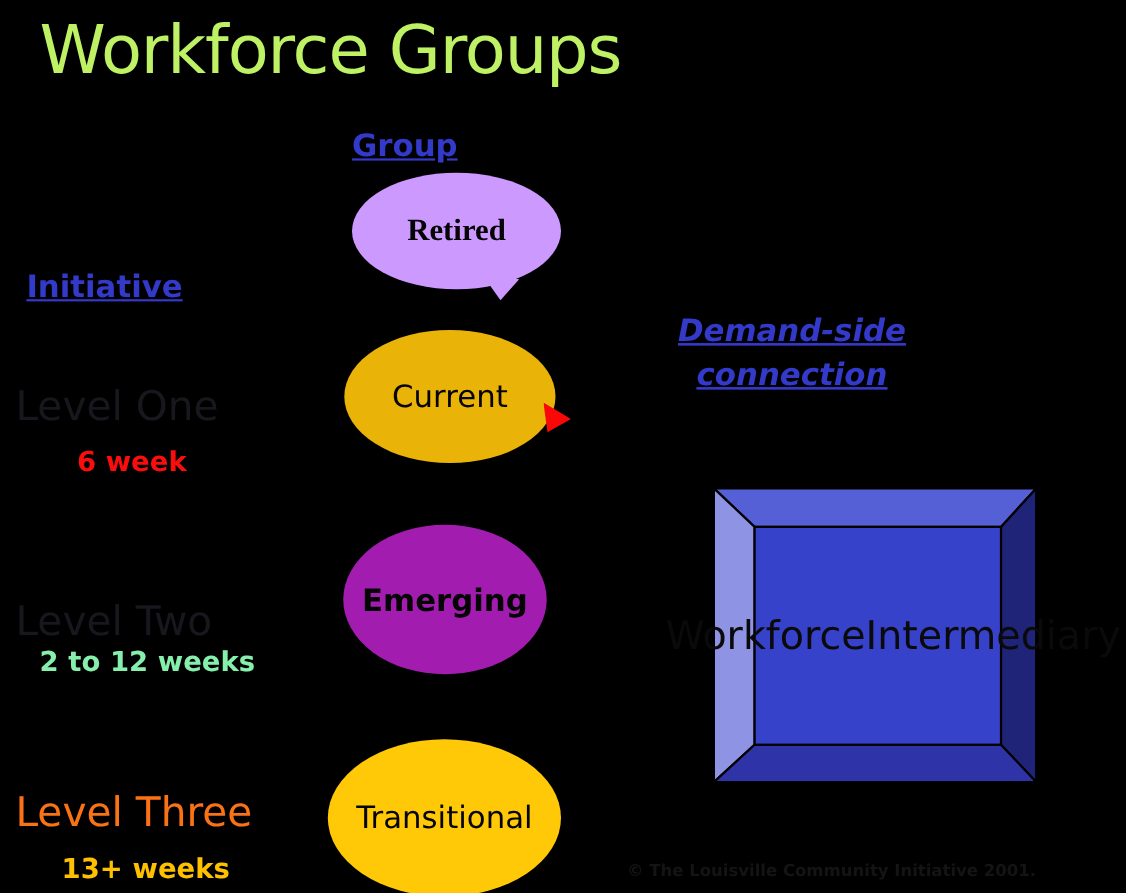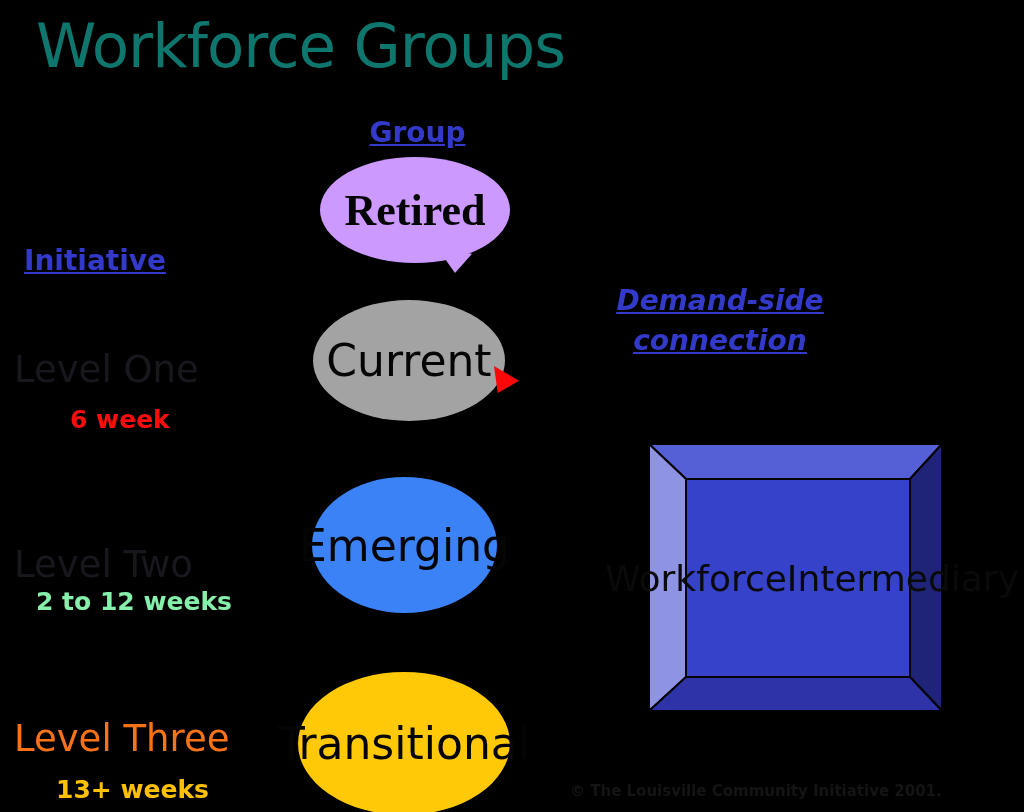--- a/index.html
+++ b/index.html
@@ -9,28 +9,28 @@
   }
   .abs{position:absolute;}
   .slide-title{
     left:36px;top:10px;font-size:61px;font-weight:400;letter-spacing:-1px;
     white-space:nowrap;
   }
   .hdr{
     font-size:28px;font-weight:700;text-decoration:underline;
     white-space:nowrap;
   }
-  .hdr-group{left:320px;top:116px;width:195px;text-align:center;}
+  .hdr-group{left:320px;top:116px;width:195px;text-align:left;}
   .hdr-readiness{left:24px;top:244px;}
   .hdr-demand{left:598px;top:281px;width:244px;text-align:center;line-height:40px;font-style:italic;}
   .hdr-demand span{display:block;text-decoration:underline;}
   .callout{
     border-radius:50%;display:flex;align-items:center;justify-content:center;
   }
-  .callout .lbl{font-size:44px;color:#050505;white-space:nowrap;}
+  .callout .lbl{font-size:28px;color:#050505;white-space:nowrap;}
   .callout-retired{left:320px;top:157px;width:190px;height:106px;}
   .callout-retired .lbl{font-family:"Liberation Serif","DejaVu Serif",serif;font-weight:700;}
   .callout-current{left:313px;top:300px;width:192px;height:121px;}
   .callout-emerging{left:312px;top:477px;width:185px;height:136px;}
   .callout-transitional{left:298px;top:672px;width:212px;height:143px;}
   .tail-retired{left:438px;top:249px;width:34px;height:24px;
     clip-path:polygon(0 0,50% 100%,100% 20%);}
   .tail-current{left:494px;top:366px;width:25px;height:27px;
     clip-path:polygon(0 0,100% 55%,15% 100%);}
   .level-lbl{font-size:37px;white-space:nowrap;}
@@ -48,42 +48,42 @@
     display:flex;flex-direction:row;align-items:center;justify-content:center;
     font-size:36px;line-height:47px;color:#0a0a0a;text-align:center;
   }
   .copyright{left:570px;top:782px;font-size:15px;font-weight:700;white-space:nowrap;}
 </style>
 </head>
 <body>
 
 <div class="slide">
 
-  <div class="abs slide-title" style="color: #0f766e;">Workforce Groups</div>
+  <div class="abs slide-title" style="color: #bef264;">Workforce Groups</div>
 
   <div class="abs hdr hdr-group" style="color: rgb(51, 57, 201);">Group</div>
 
   <div class="abs hdr hdr-readiness" style="color: rgb(51, 57, 201);">Initiative</div>
 
   <div class="abs hdr hdr-demand" style="color: rgb(51, 57, 201);">
     <span>Demand-side</span>
     <span>connection</span>
   </div>
 
   <div class="abs callout callout-retired" style="background-color: rgb(204, 153, 255);">
     <span class="lbl">Retired</span>
   </div>
   <div class="abs tail-retired" style="background-color: rgb(204, 153, 255);"></div>
 
-  <div class="abs callout callout-current" style="background-color: #a3a3a3;">
+  <div class="abs callout callout-current" style="background-color: #eab308;">
     <span class="lbl">Current</span>
   </div>
   <div class="abs tail-current" style="background-color: rgb(250, 7, 7);"></div>
 
-  <div class="abs callout callout-emerging" style="background-color: #3b82f6;">
+  <div class="abs callout callout-emerging" style="background-color: #a21caf; font-weight: bold;">
     <span class="lbl">Emerging</span>
   </div>
 
   <div class="abs callout callout-transitional" style="background-color: rgb(255, 201, 7);">
     <span class="lbl">Transitional</span>
   </div>
 
   <div class="abs level-lbl level-one-lbl" style="color: rgb(23, 23, 29);">Level One</div>
   <div class="abs duration duration-one" style="color: rgb(251, 13, 13);">6 week</div>
 

